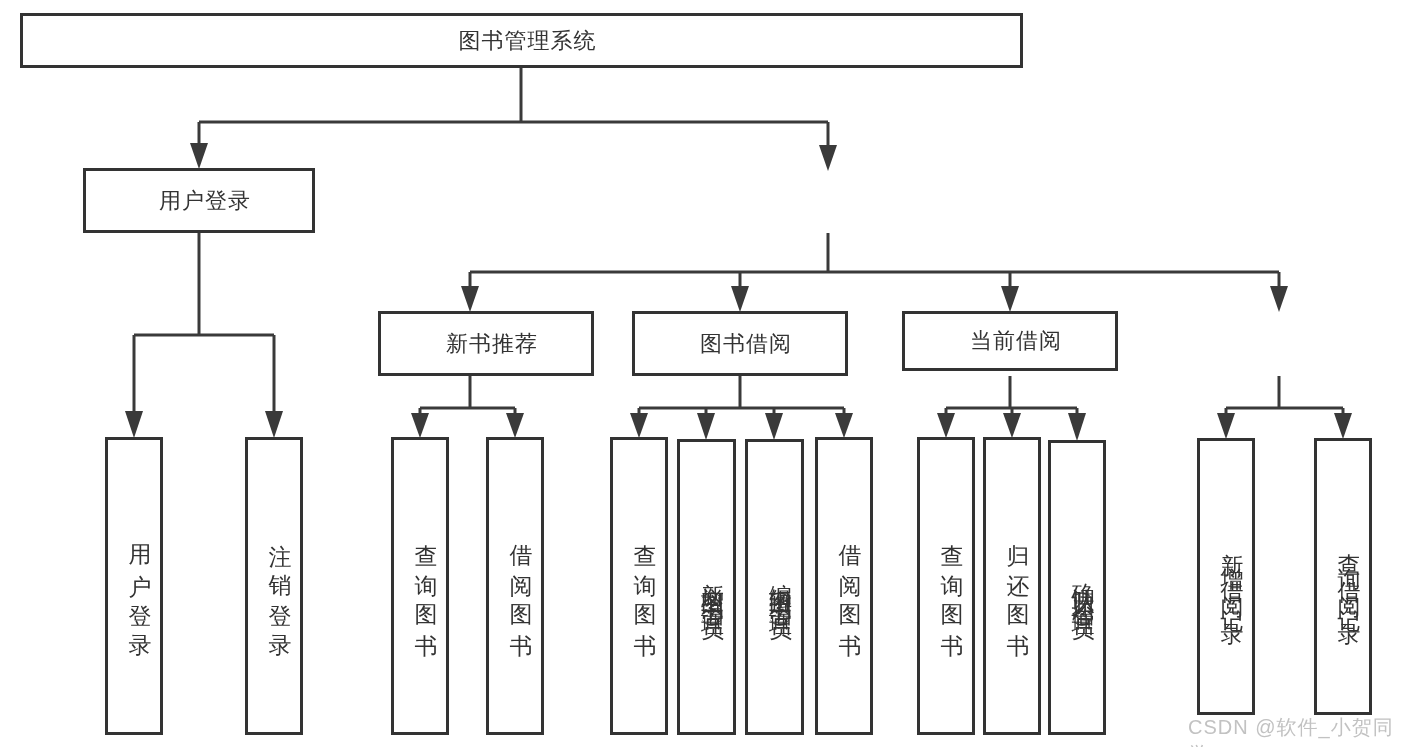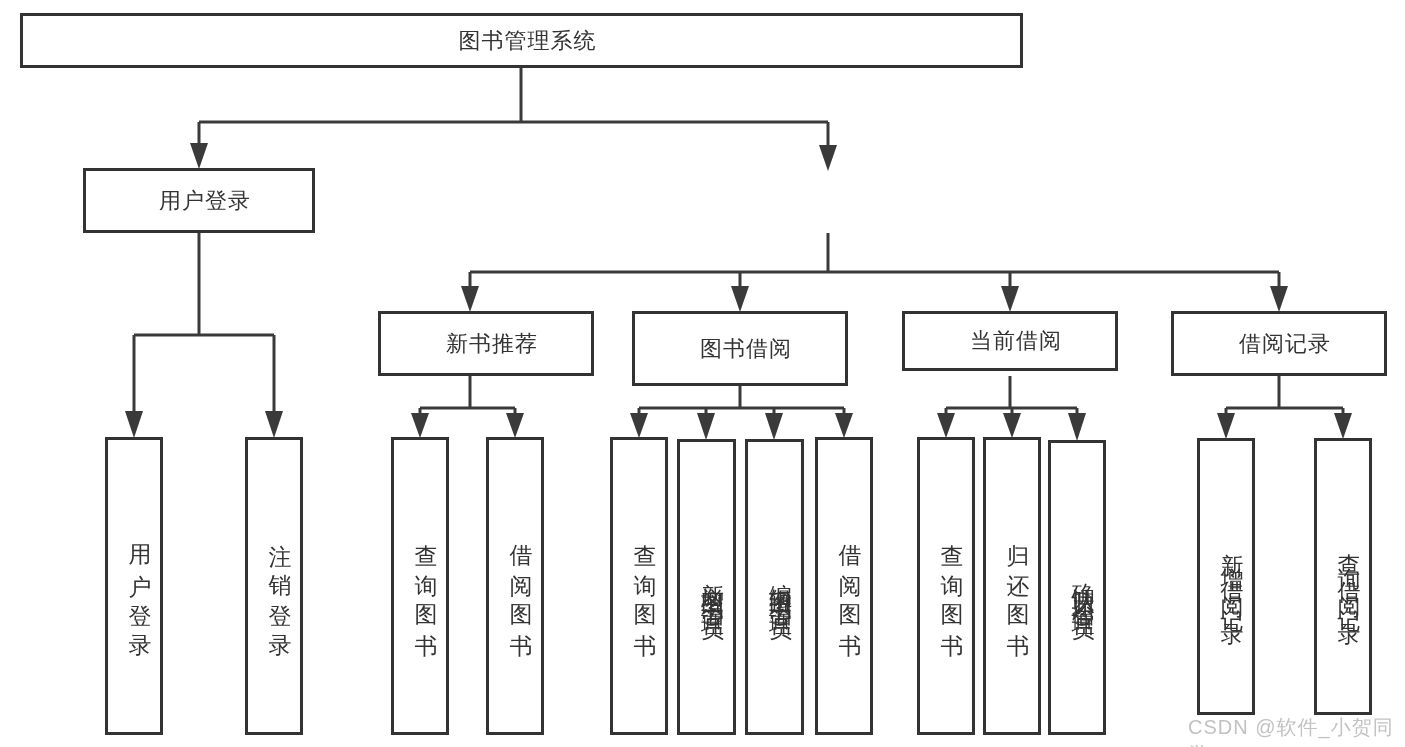--- a/index.html
+++ b/index.html
@@ -37,21 +37,21 @@
   .ls6 .vtext{letter-spacing:14px;}
   .ls9 .vtext{letter-spacing:5px;}
 
   
   #n-root{left:20px;top:13px;width:1003px;height:55px;}
   
   #n-user-login{left:83px;top:168px;width:232px;height:65px;}
   #n-book-mgmt{left:712px;top:170px;width:233px;height:63px;}
   
   #n-new-book-rec{left:362px;top:311px;width:216px;height:65px;margin-left:16px;}
-  #n-book-borrow{left:632px;top:311px;width:216px;height:75px;}
+  #n-book-borrow{left:632px;top:311px;width:216px;height:65px;}
   #n-current-borrow{left:902px;top:311px;width:216px;height:60px;}
   #n-borrow-records{left:1171px;top:311px;width:216px;height:65px;}
   
   #n-leaf-user-login   {left:105px;top:437px;width:58px;height:298px;}
   #n-leaf-logout       {left:245px;top:437px;width:58px;height:298px;}
   #n-leaf-rec-query    {left:391px;top:437px;width:58px;height:298px;}
   #n-leaf-rec-borrow   {left:486px;top:437px;width:58px;height:298px;}
   #n-leaf-bor-query    {left:610px;top:437px;width:58px;height:298px;}
   #n-leaf-bor-add      {left:677px;top:439px;width:59px;height:296px;}
   #n-leaf-bor-edit     {left:745px;top:439px;width:59px;height:296px;}
@@ -148,23 +148,20 @@
 
   <div class="node" id="n-new-book-rec">
     <span>新书推荐</span>
   </div>
   <div class="node" id="n-book-borrow">
     <span>图书借阅</span>
   </div>
   <div class="node" id="n-current-borrow">
     <span>当前借阅</span>
   </div>
-  <div class="node" id="n-borrow-records">
-    <span>借阅记录</span>
-  </div>
 
   <div class="node leaf ls4" id="n-leaf-user-login">
     <span class="vtext">用户登录</span>
   </div>
   <div class="node leaf ls4" id="n-leaf-logout">
     <span class="vtext">注销登录</span>
   </div>
 
   <div class="node leaf ls4" id="n-leaf-rec-query">
     <span class="vtext">查询图书</span>

